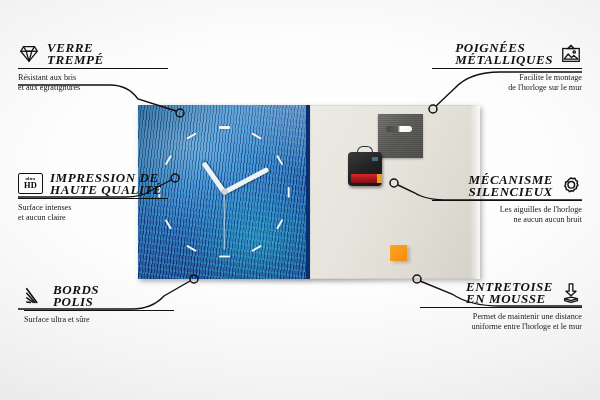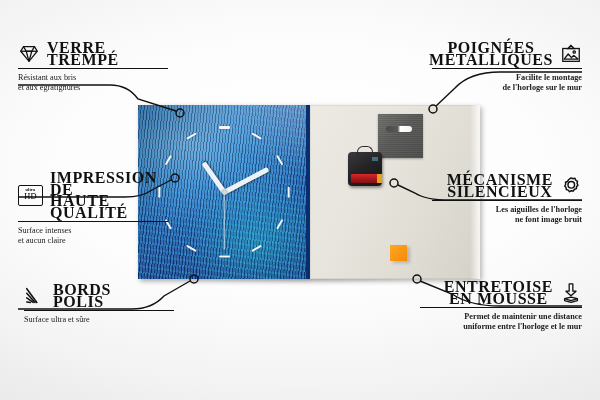--- a/index.html
+++ b/index.html
@@ -87,40 +87,40 @@
   .mech-dot{position:absolute;right:4px;top:5px;width:6px;height:4px;background:#4c7f96;opacity:.8;}
   .foam{
     position:absolute;left:80px;top:140px;width:17px;height:16px;
     background:linear-gradient(135deg,#ffa624,#f58a0b);
     box-shadow:3px 2px 3px rgba(0,0,0,.18);
   }
   
   .callout{position:absolute;}
   .co-head{display:flex;align-items:center;gap:7px;}
   .co-title{
-    font-weight:bold;font-size:16px;letter-spacing:.55px;color:#111;
-    line-height:11.5px;text-transform:uppercase;
+    font-weight:bold;font-size:13px;letter-spacing:.55px;color:#111;
+    line-height:11.5px;text-transform:uppercase;font-style:italic;
   }
   .co-rule{height:1.4px;background:#111;margin:3px 0 3.5px 0;}
   .co-desc{font-size:8.2px;line-height:10px;color:#20201f;}
   .left .co-head{justify-content:flex-start;}
   .left .co-title{text-align:left;}
   .left .co-desc{text-align:left;}
   .right .co-head{justify-content:flex-end;}
-  .right .co-title{text-align:center;}
-  .right .co-desc{text-align:right;font-weight:bold;}
+  .right .co-title{text-align:left;}
+  .right .co-desc{text-align:right;}
   .ico{width:22px;height:22px;flex:0 0 22px;color:#111;}
   .ico svg{display:block;width:100%;height:100%;}
   .hdbox{
     width:23px;height:19px;border:1.5px solid #111;border-radius:2px;
     display:flex;flex-direction:column;align-items:center;justify-content:center;
     line-height:1;flex:0 0 23px;
   }
   .hd-sm{font-size:4.2px;letter-spacing:.2px;font-weight:bold;}
-  .hd-lg{font-size:8.4px;font-weight:normal;letter-spacing:.3px;margin-top:.5px;}
+  .hd-lg{font-size:8.4px;font-weight:bold;letter-spacing:.3px;margin-top:.5px;}
   
   #links{position:absolute;left:0;top:0;width:600px;height:400px;pointer-events:none;}
   #links path{fill:none;stroke:#111;stroke-width:1.4;}
   #links circle{fill:none;stroke:#111;stroke-width:1.5;}
 </style>
 </head>
 <body>
 
 <div id="stage">
 
@@ -287,21 +287,21 @@
                    L17.9 14.9 L15.8 15.6 L14.5 17.4 L12.3 17.1 L10.4 18.2 L9 16.5 L6.9 15.9
                    L6.6 13.7 L5.2 12 L6.2 10.1 L6 7.9 L8.1 7.1 L9.3 5.2 Z" stroke-linejoin="round"></path>
           <circle cx="12.3" cy="10.7" r="3.6"></circle>
         </g>
           </svg>
       </span>
     </div>
     <div class="co-rule" style="width:150px;"></div>
     <div class="co-desc">
       <span>Les aiguilles de l'horloge</span><br>
-      <span>ne font image bruit</span>
+      <span>ne aucun aucun bruit</span>
     </div>
   </div>
 
   <div class="callout right" style="left:420px;top:281px;width:162px;">
     <div class="co-head">
       <span class="co-title">
         <span>ENTRETOISE</span><br>
         <span>EN MOUSSE</span>
       </span>
       <span class="ico">

